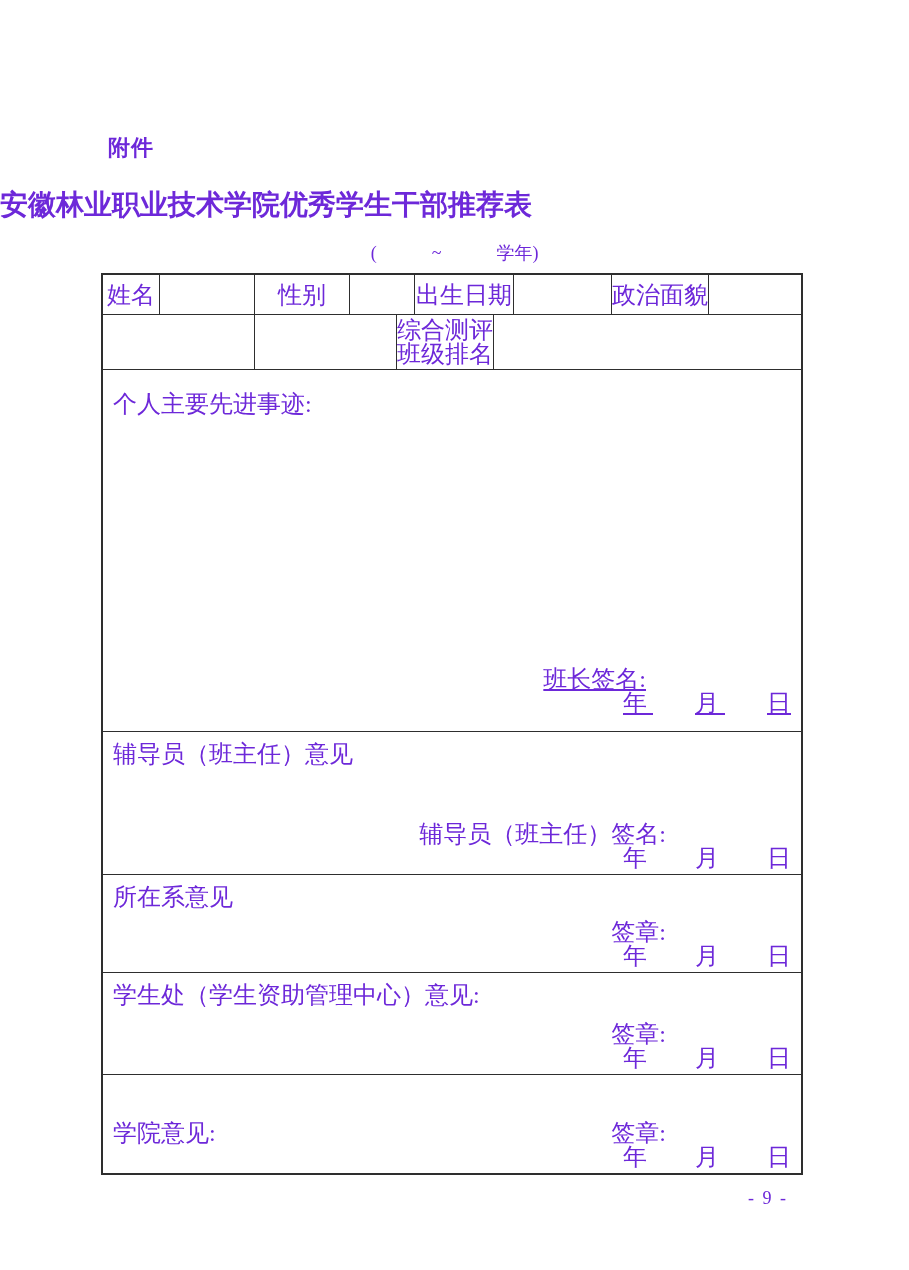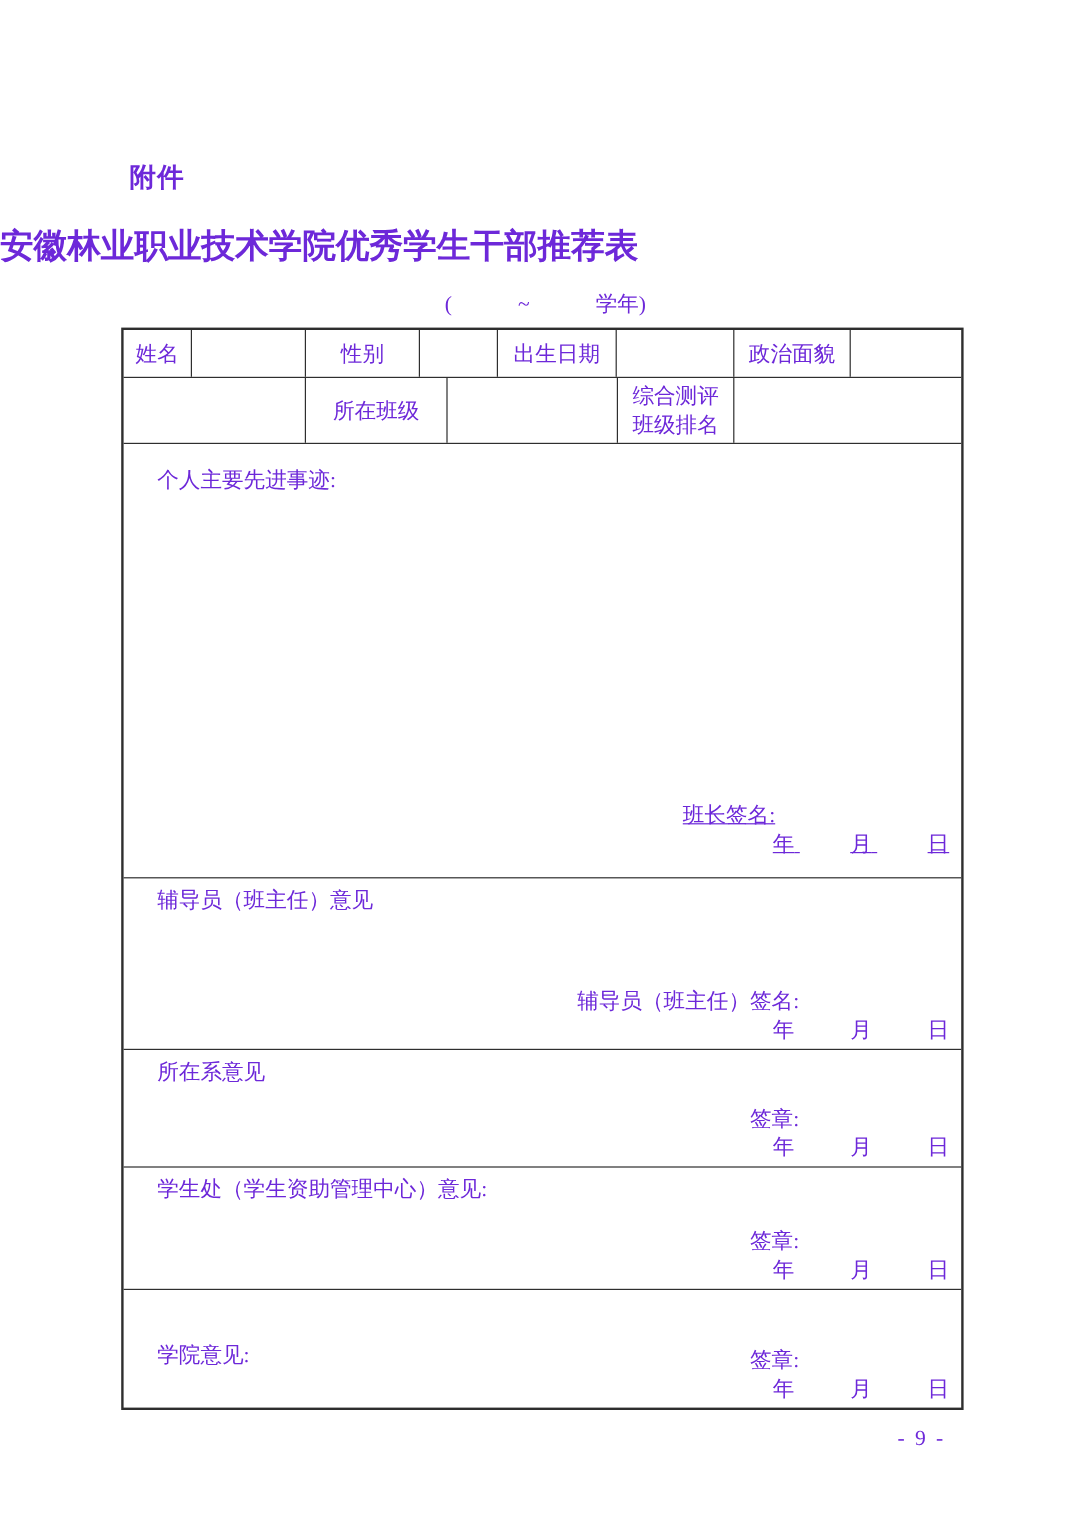--- a/index.html
+++ b/index.html
@@ -45,42 +45,42 @@
   }
   .doc-table {
     position: absolute;
     left: 101px;
     top: 273px;
     width: 702px;
     height: 902px;
     border: 2px solid #2e2e2e;
     display: flex;
     flex-direction: column;
-    font-size: 18px;
+    font-size: 24px;
   }
   .row { display: flex; border-bottom: 1px solid #2e2e2e; flex-shrink: 0; }
   .row:last-child { border-bottom: none; }
   .h-r1 { height: 40px; }
   .h-r2 { height: 55px; }
   .h-s1 { height: 362px; }
   .h-s2 { height: 143px; }
   .h-s3 { height: 98px; }
   .h-s4 { height: 102px; }
   .h-s5 { flex: 1; margin-top: 36px; }
   .c {
     border-right: 1px solid #2e2e2e;
     display: flex;
     align-items: center;
     justify-content: center;
     flex-shrink: 0;
   }
   .c:last-child { border-right: none; flex: 1; }
   .c.two-line { flex-direction: column; line-height: 24px; }
   .sec { position: relative; display: block; }
-  .sec-label { padding: 6px 28px; }
+  .sec-label { padding: 6px 10px; }
   .sec.first .sec-label { padding-top: 18px; }
   .sig { position: absolute; left: 0; right: 0; bottom: 4px; line-height: 24px; }
   .sec.first .sig { bottom: 16px; text-decoration: underline; }
   .sig-name { text-align: right; padding-right: 135px; }
   .sec.first .sig-name { padding-right: 155px; }
   .sig-date { text-align: right; padding-right: 10px; }
   .sig-date span + span { margin-left: 42px; }
   .page-number {
     position: absolute;
     left: 748px;
@@ -112,21 +112,20 @@
       <div class="c" style="width:95px">性别</div>
       <div class="c" style="width:65px"></div>
       <div class="c" style="width:99px">出生日期</div>
       <div class="c" style="width:98px"></div>
       <div class="c" style="width:97px">政治面貌</div>
       <div class="c"></div>
     </div>
 
     <div class="row h-r2">
       <div class="c" style="width:152px"></div>
-      <div class="c" style="width:118px">所在班级</div>
       <div class="c" style="width:142px"></div>
       <div class="c two-line" style="width:97px">
         <span>综合测评</span>
         <span>班级排名</span>
       </div>
       <div class="c"></div>
     </div>
 
     <div class="row sec first h-s1">
       <div class="sec-label">个人主要先进事迹:</div>

